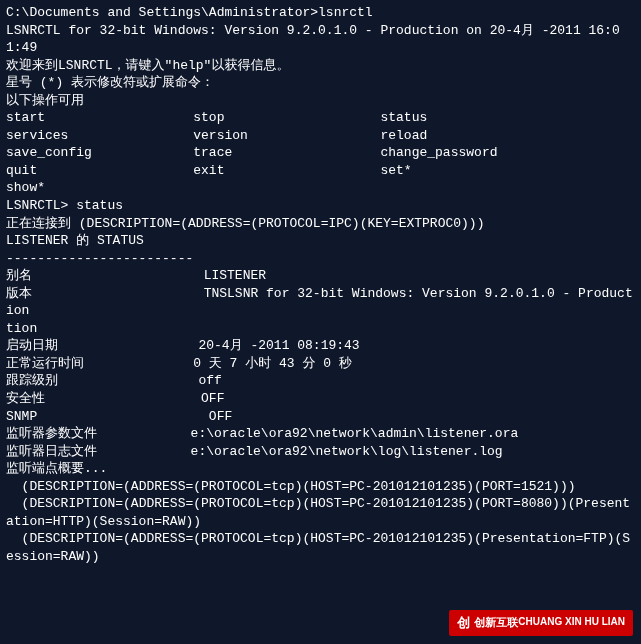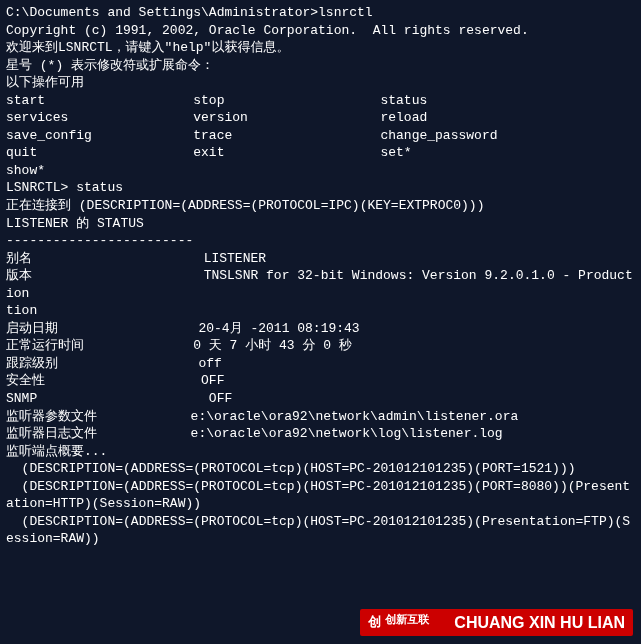--- a/index.html
+++ b/index.html
@@ -60,33 +60,32 @@
       font-weight: bold;
     }
 
     .watermark-text {
       display: flex;
       flex-direction: row;
       line-height: 1.2;
     }
 
     .watermark-cn {
-      font-size: 16px;
-      margin-left: 25px;
+      font-size: 10px;
     }
   </style>
 </head>
 <body>
 
 <div class="terminal">
   <div id="terminal-content">
       <div class="line white">C:\Documents and Settings\Administrator&gt;lsnrctl</div>
       <div class="line"></div>
+      <div class="line white">LSNRCTL for 32-bit Windows: Version 9.2.0.1.0 - Production on 20-4月 -2011 16:01:49</div>
       <div class="line"></div>
-      <div class="line white">Copyright (c) 1991, 2002, Oracle Corporation.  All rights reserved.</div>
       <div class="line"></div>
       <div class="line white">欢迎来到LSNRCTL，请键入"help"以获得信息。</div>
       <div class="line"></div>
       <div class="line white">星号 (*) 表示修改符或扩展命令：</div>
       <div class="line white">以下操作可用</div>
       <div class="line"></div>
       <div class="line white">start                   stop                    status</div>
       <div class="line white">services                version                 reload</div>
       <div class="line white">save_config             trace                   change_password</div>
       <div class="line white">quit                    exit                    set*</div>

